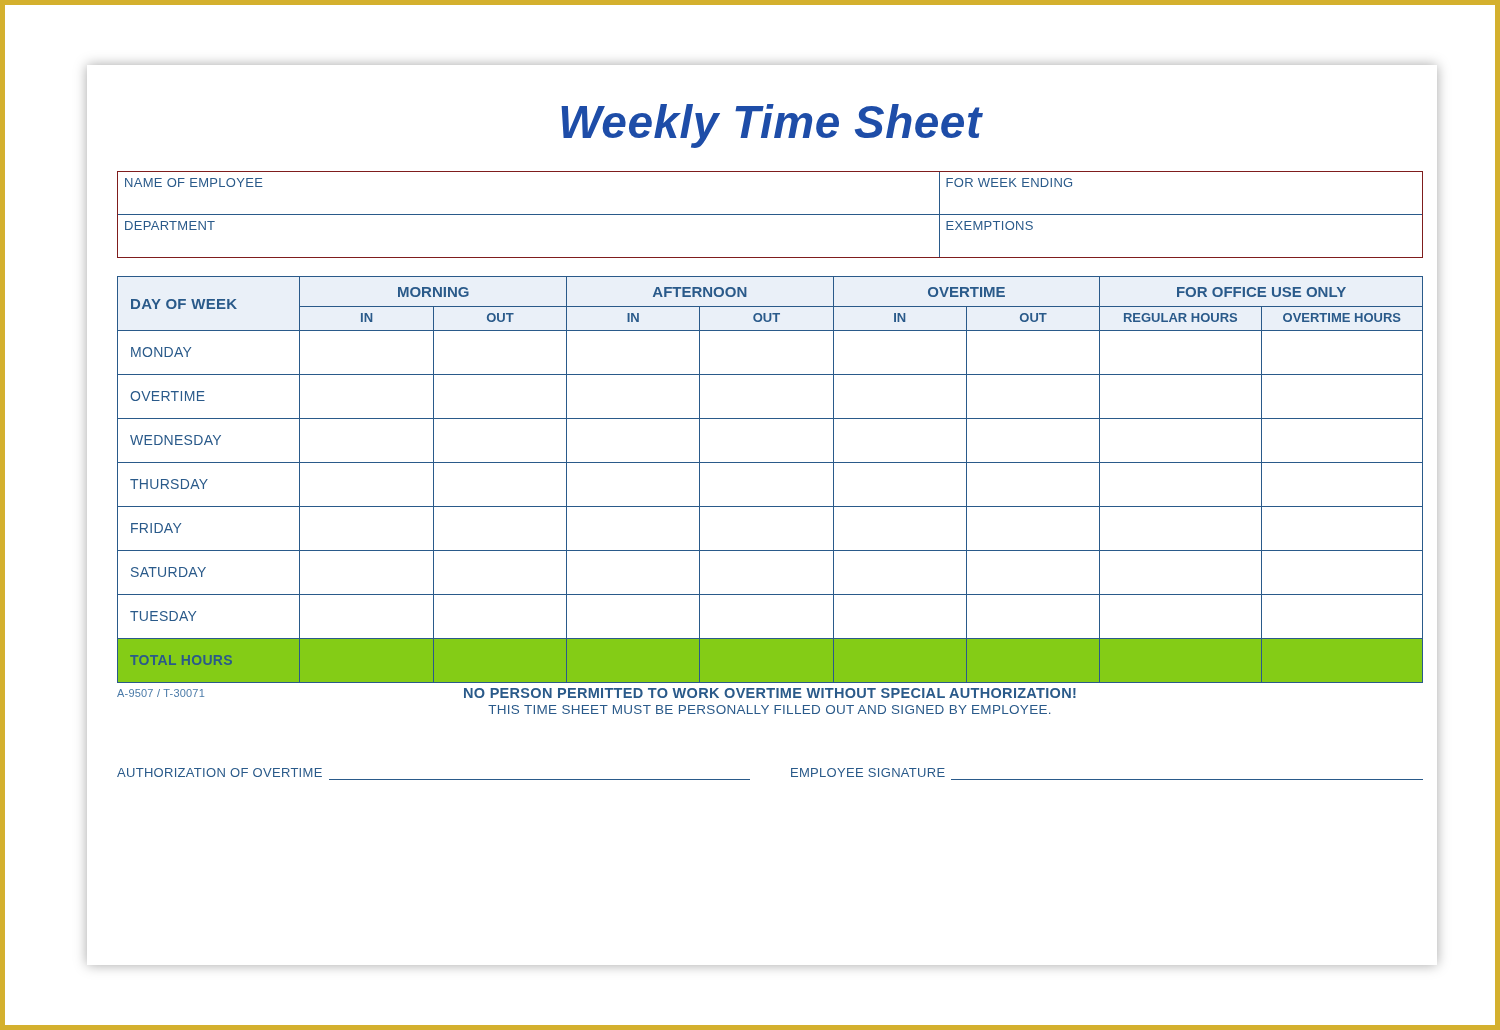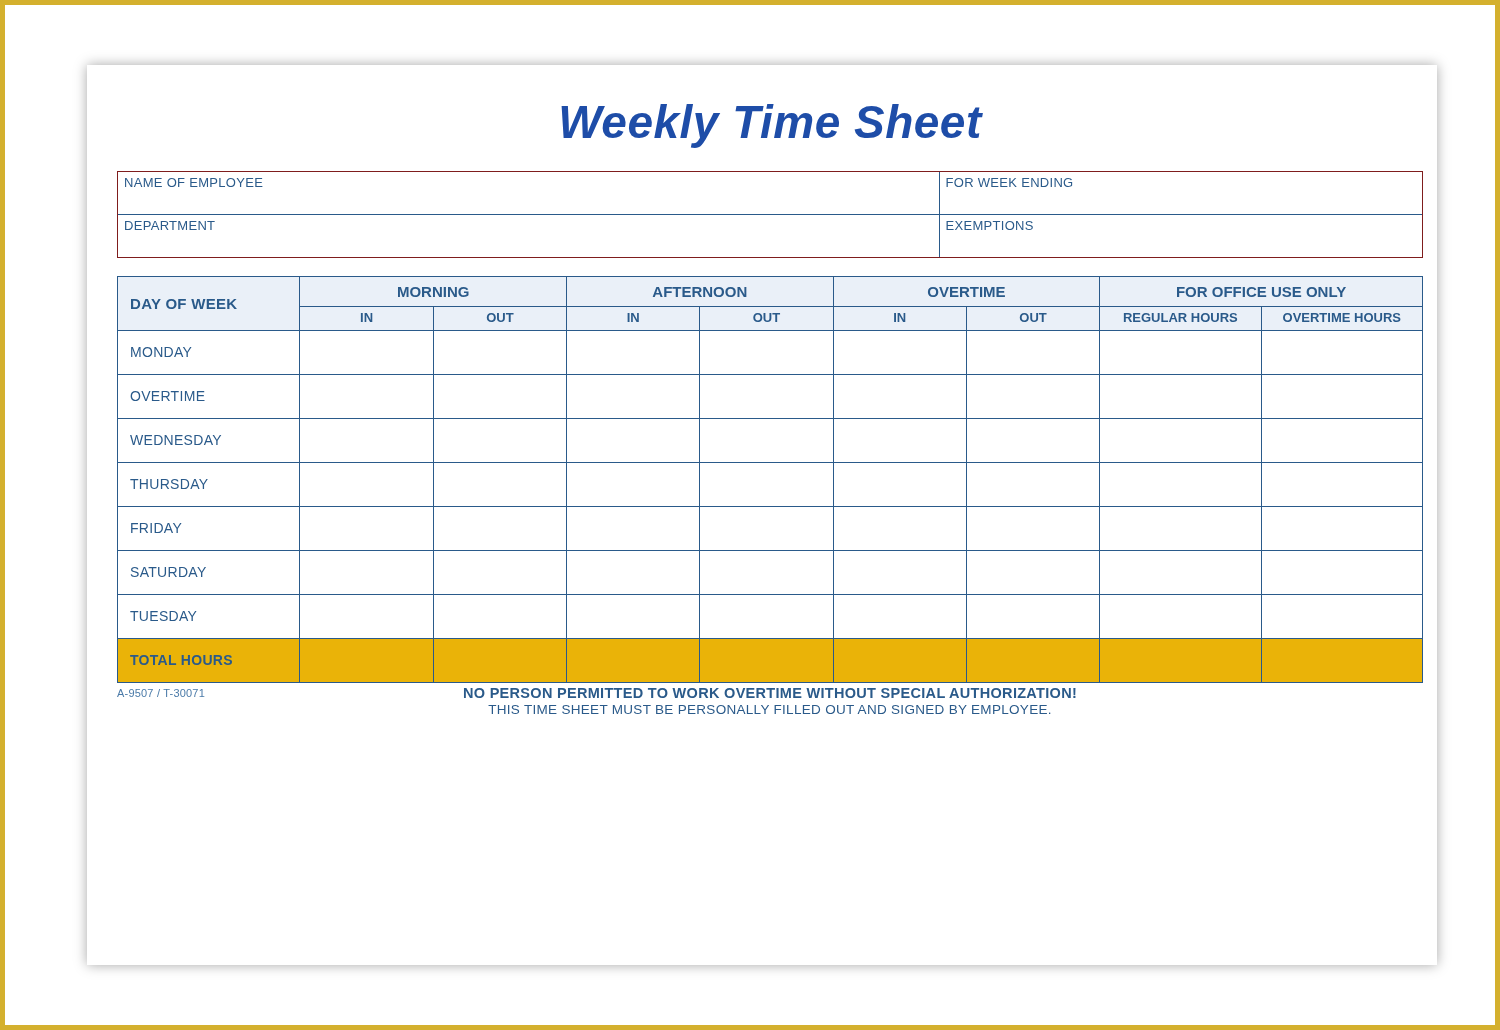--- a/index.html
+++ b/index.html
@@ -74,21 +74,21 @@
     .day-col {
       width: 13%;
       text-align: left !important;
       padding-left: 12px !important;
       font-size: 14px;
       letter-spacing: 0.3px;
     }
     .inout-col { width: 9.5%; }
     .office-col { width: 11.5%; }
     .total-row td {
-      background: #eab308;
+      background: #84cc16;
       font-weight: 700;
       height: 50px;
     }
     .form-code {
       font-size: 11px;
       color: #4a7aa8;
       margin-top: 4px;
       letter-spacing: 0.2px;
     }
     .notice-wrap {
@@ -252,14 +252,24 @@
     </tbody>
   </table>
 
   <div class="form-code">A-9507 / T-30071</div>
 
   <div class="notice-wrap">
     <div class="notice">NO PERSON PERMITTED TO WORK OVERTIME WITHOUT SPECIAL AUTHORIZATION!</div>
     <div class="subnotice">THIS TIME SHEET MUST BE PERSONALLY FILLED OUT AND SIGNED BY EMPLOYEE.</div>
   </div>
 
+  <div class="sign-row">
+    <div class="sign-field auth">
+      <span>AUTHORIZATION OF OVERTIME</span>
+      <span class="sign-line"></span>
+    </div>
+    <div class="sign-field emp">
+      <span>EMPLOYEE SIGNATURE</span>
+      <span class="sign-line"></span>
+    </div>
+  </div>
 
 </div>
 
 </body></html>

